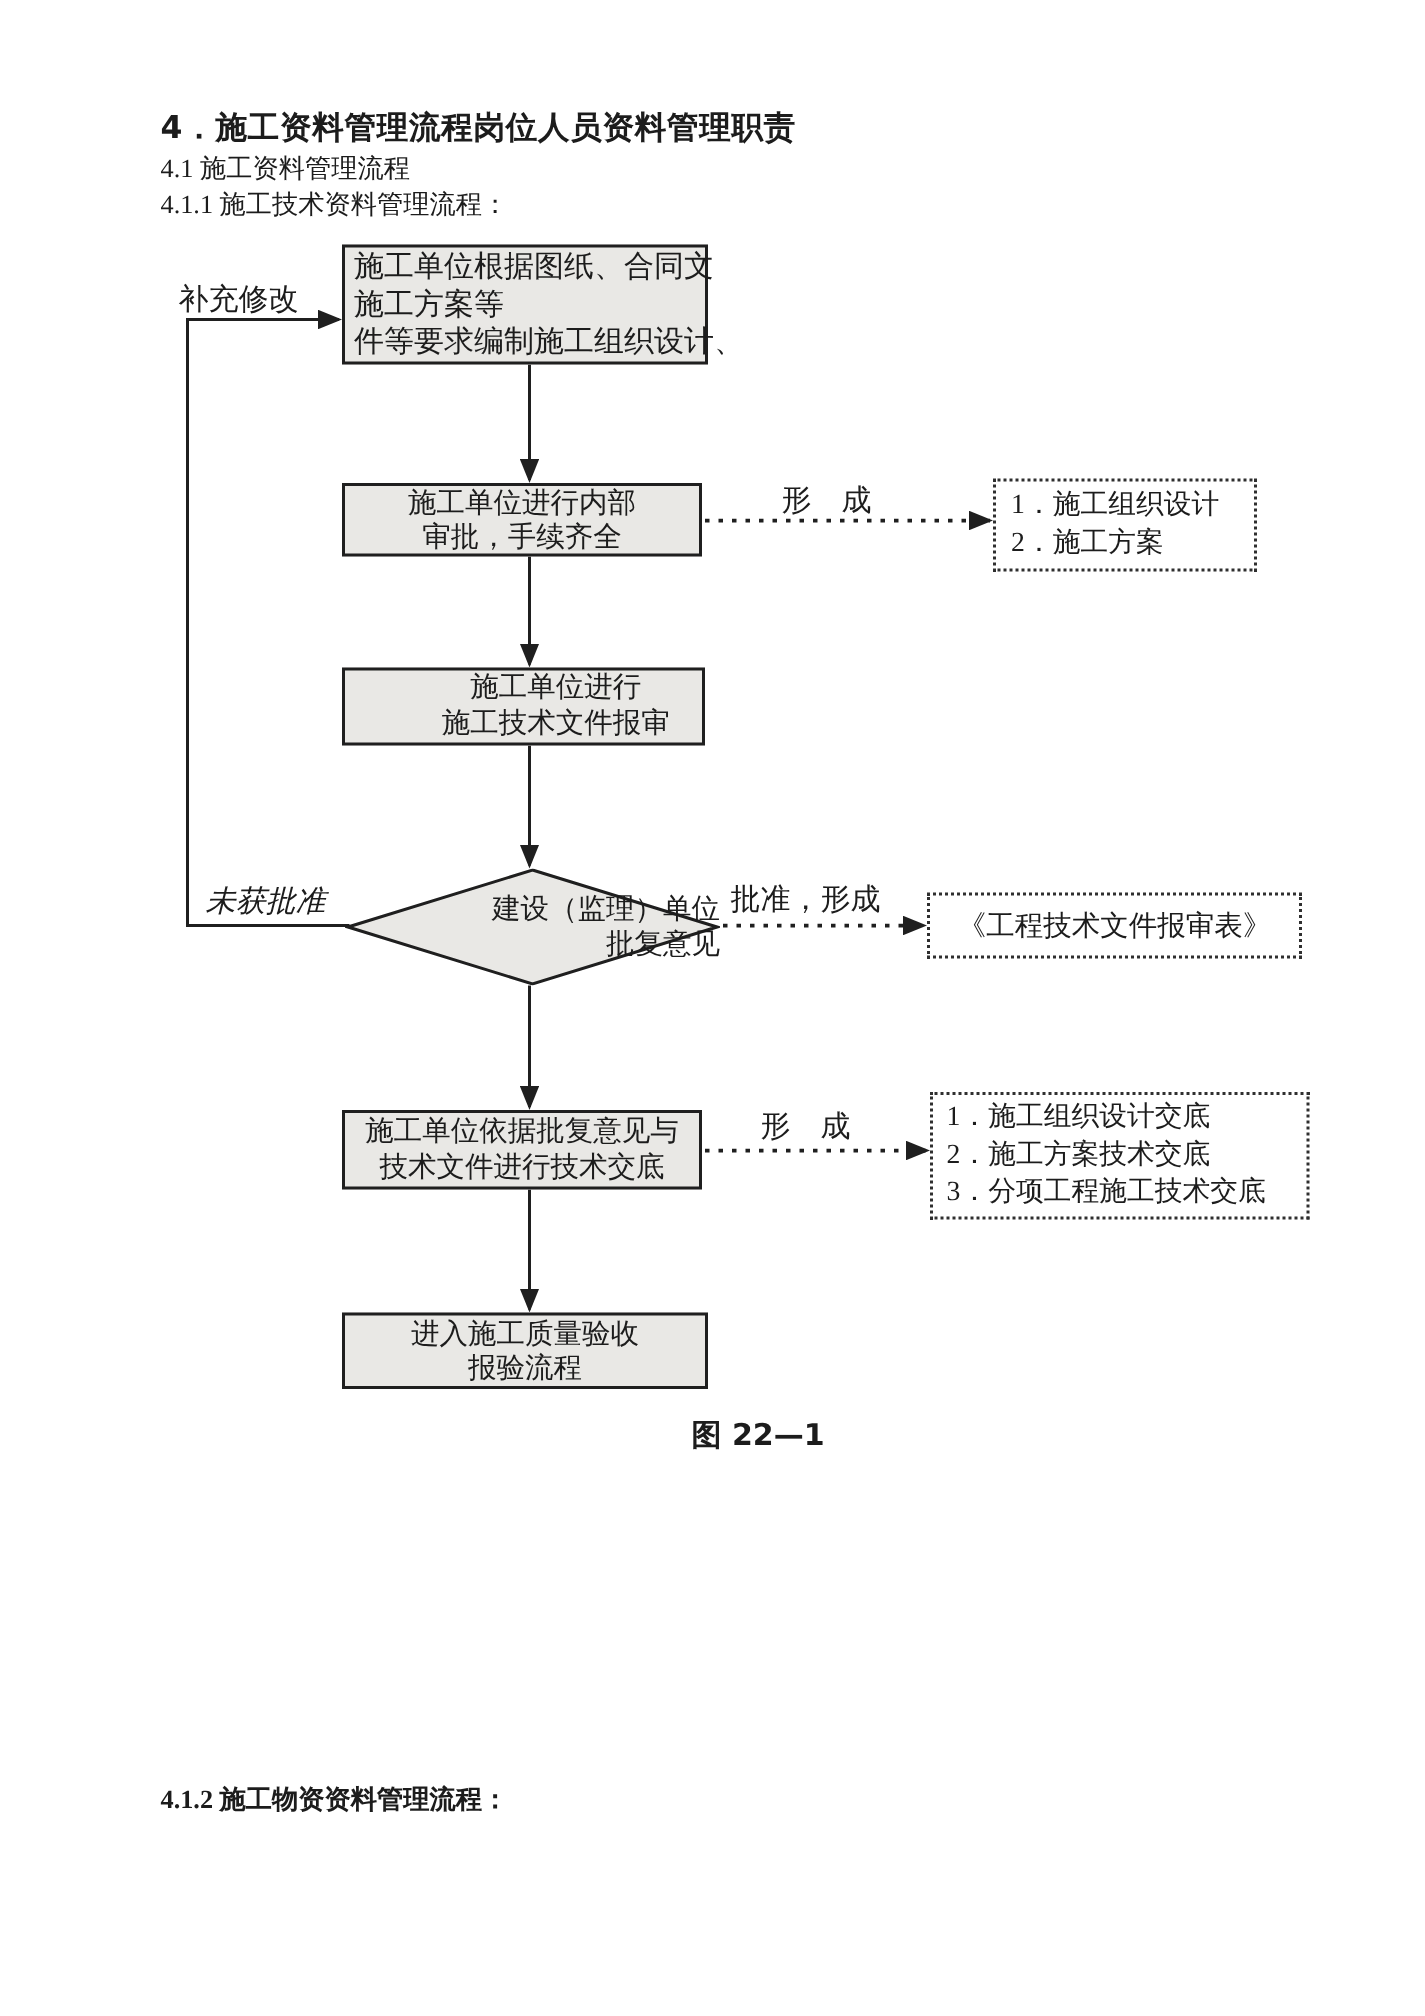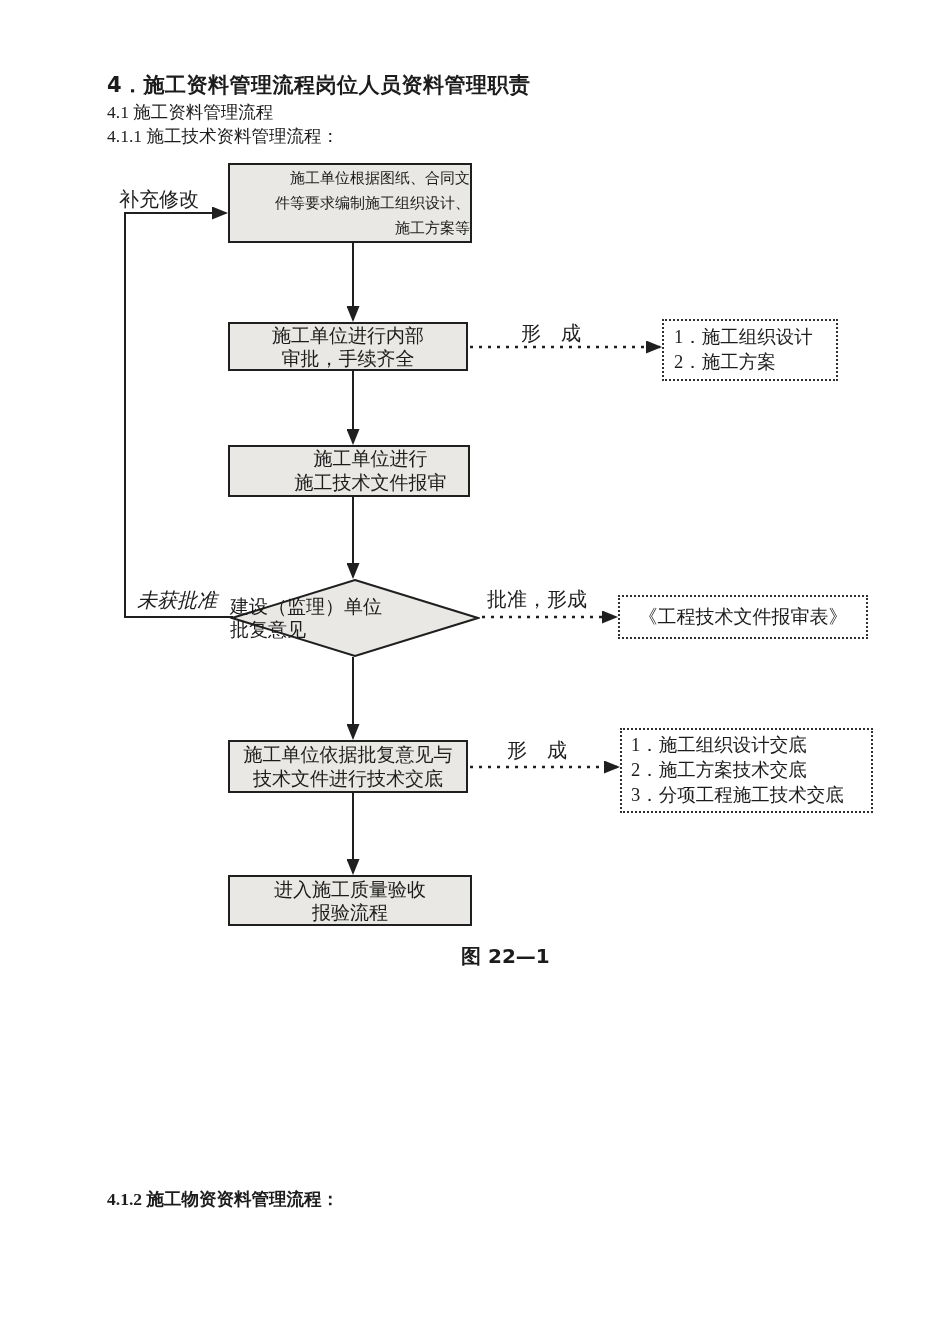--- a/index.html
+++ b/index.html
@@ -14,31 +14,31 @@
   .sub-4-1-1 { top:124px; }
   .sub-4-1-2 { top:1187px;font-weight:bold; }
 
   .connectors { position:absolute; left:0; top:0; pointer-events:none; }
 
   .pbox { position:absolute; background:#e9e8e5; border:2px solid #1f1f1f;
           display:flex; flex-direction:column; justify-content:center;
           text-align:center; font-size:19px; line-height:25px; }
   .pbox .ln { white-space:nowrap; }
   .pbox-1 { left:228px; top:163px; width:244px; height:80px;
-            text-align:right; padding-left:22px; font-size:15px; line-height:25px; }
+            text-align:left; padding-left:6px; font-size:20px; line-height:25px; }
   .pbox-2 { left:228px; top:322px; width:240px; height:49px; line-height:23px; }
   .pbox-3 { left:228px; top:445px; width:242px; height:52px; line-height:24px;padding-left:43px; }
   .pbox-4 { left:228px; top:740px; width:240px; height:53px; line-height:24px; }
   .pbox-5 { left:228px; top:875px; width:244px; height:51px; line-height:23px; }
 
   .diamond-wrap { position:absolute; left:230px; top:579px; width:250px; height:78px; }
   .diamond-wrap svg { position:absolute; left:0; top:0; }
   .diamond-text { position:absolute; left:0; top:0; width:100%; height:100%;
                   display:flex; flex-direction:column; justify-content:center;
-                  text-align:left; font-size:19px; line-height:23px; }
+                  text-align:right; font-size:19px; line-height:23px; }
   .diamond-text .ln { white-space:nowrap; }
 
   .dbox { position:absolute; background:#ffffff; border:2px dotted #2f2f2f;
           font-size:18.5px; color:#1c1c1c; }
   .dbox .ln { white-space:nowrap; }
   .dbox-a { left:662px; top:319px; width:176px; height:62px;
             display:flex; flex-direction:column; justify-content:center; padding-left:10px; line-height:25px; }
   .dbox-b { left:618px; top:595px; width:250px; height:44px;
             display:flex; align-items:center; justify-content:center; font-size:19px; }
   .dbox-c { left:620px; top:728px; width:253px; height:85px;
@@ -78,22 +78,22 @@
 
     <polyline points="233,617 125,617 125,213 226,213" fill="none" stroke="#1f1f1f" stroke-width="2" marker-end="url(#arr)"></polyline>
 
     <line x1="470" y1="347" x2="660" y2="347" stroke="#1f1f1f" stroke-width="2.5" stroke-dasharray="3 6" marker-end="url(#arr)"></line>
     <line x1="482" y1="617" x2="616" y2="617" stroke="#1f1f1f" stroke-width="2.5" stroke-dasharray="3 6" marker-end="url(#arr)"></line>
     <line x1="470" y1="767" x2="618" y2="767" stroke="#1f1f1f" stroke-width="2.5" stroke-dasharray="3 6" marker-end="url(#arr)"></line>
   </svg>
 
   <div class="pbox pbox-1">
     <div class="ln">施工单位根据图纸、合同文</div>
+    <div class="ln">施工方案等</div>
     <div class="ln">件等要求编制施工组织设计、</div>
-    <div class="ln">施工方案等</div>
   </div>
 
   <div class="pbox pbox-2">
     <div class="ln">施工单位进行内部</div>
     <div class="ln">审批，手续齐全</div>
   </div>
 
   <div class="pbox pbox-3">
     <div class="ln">施工单位进行</div>
     <div class="ln">施工技术文件报审</div>

